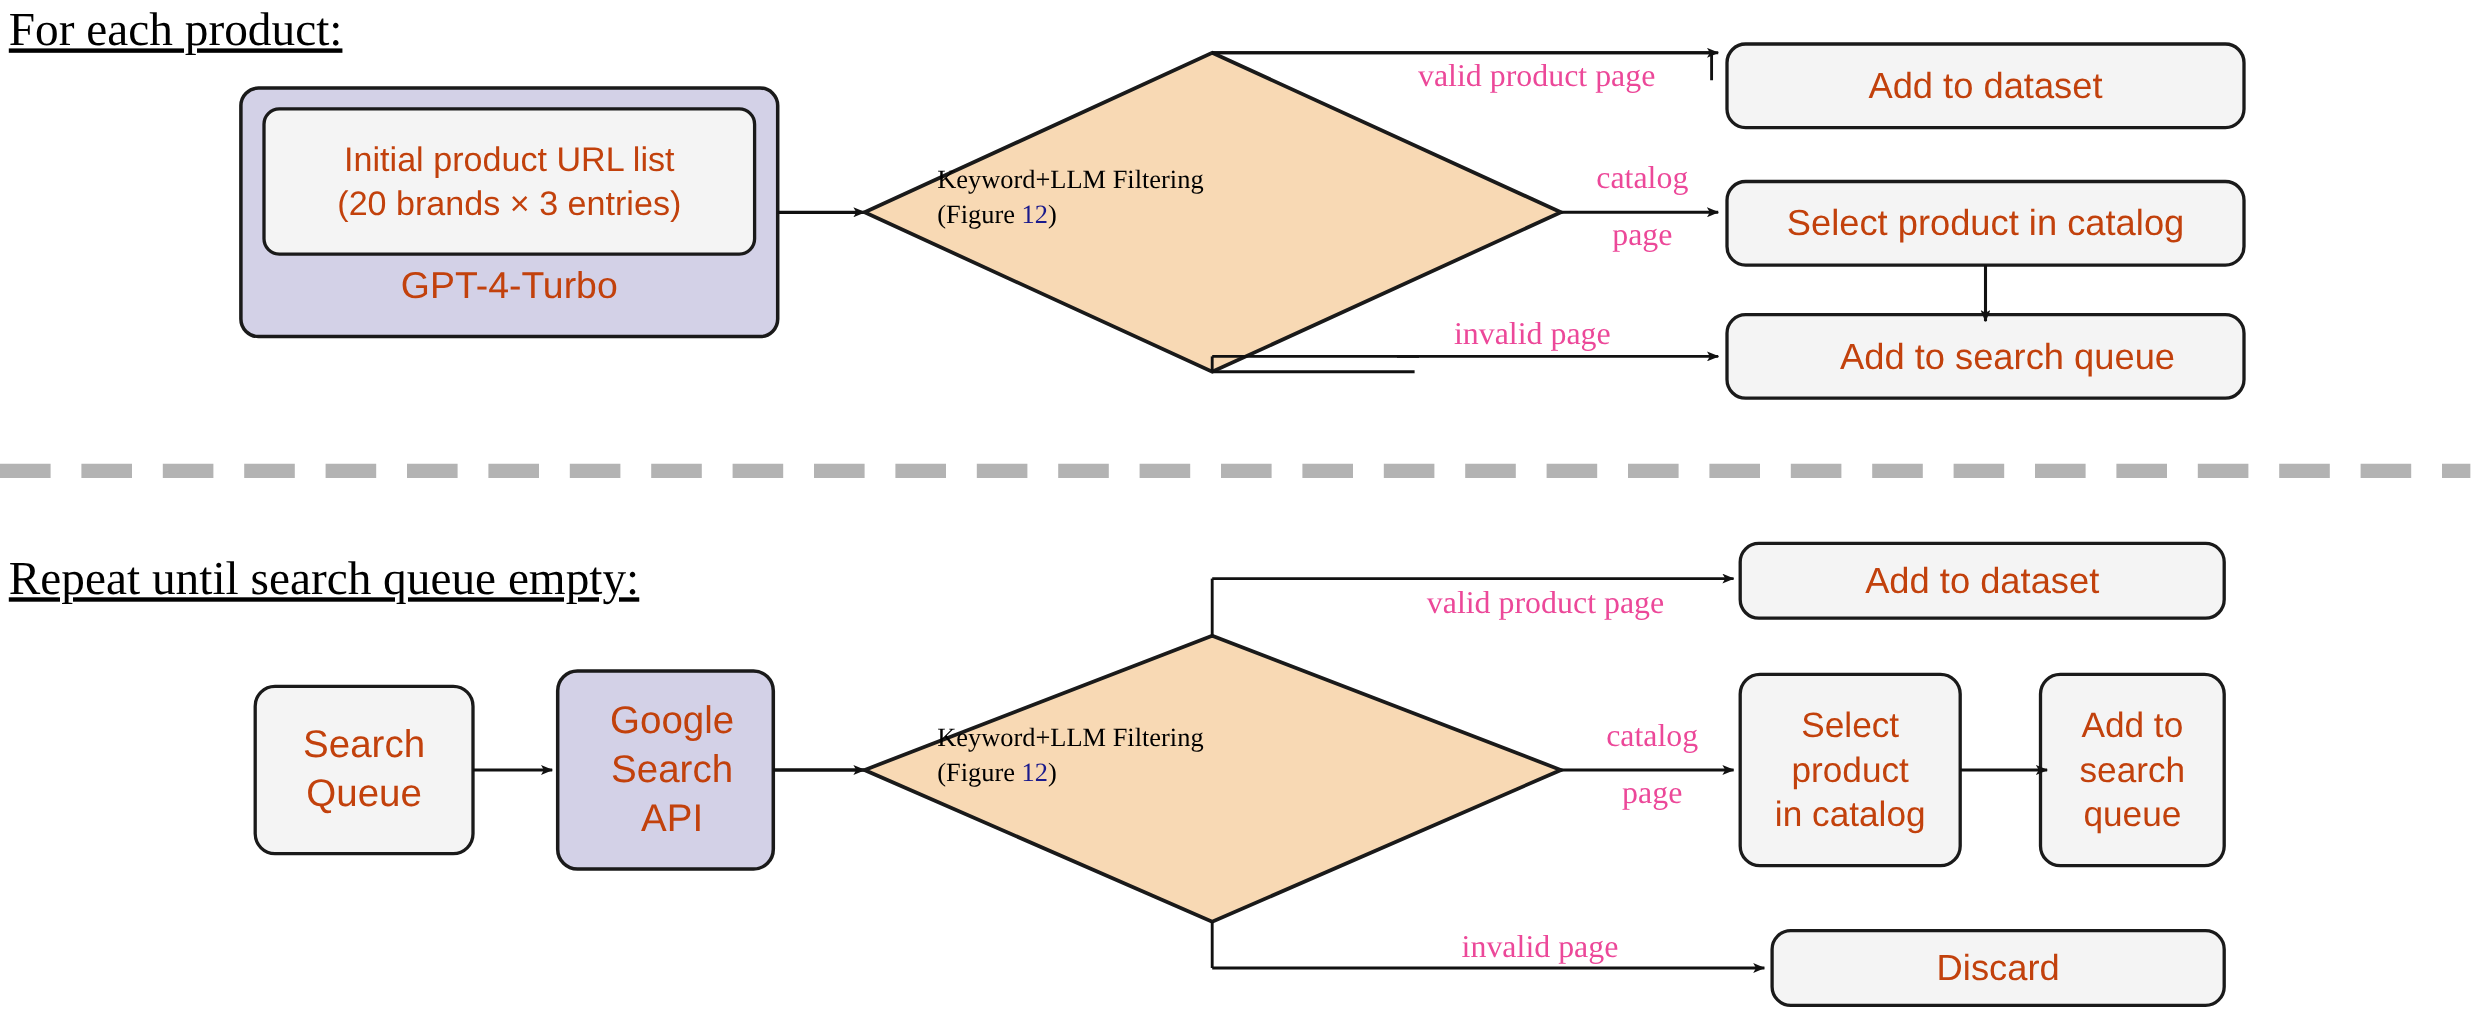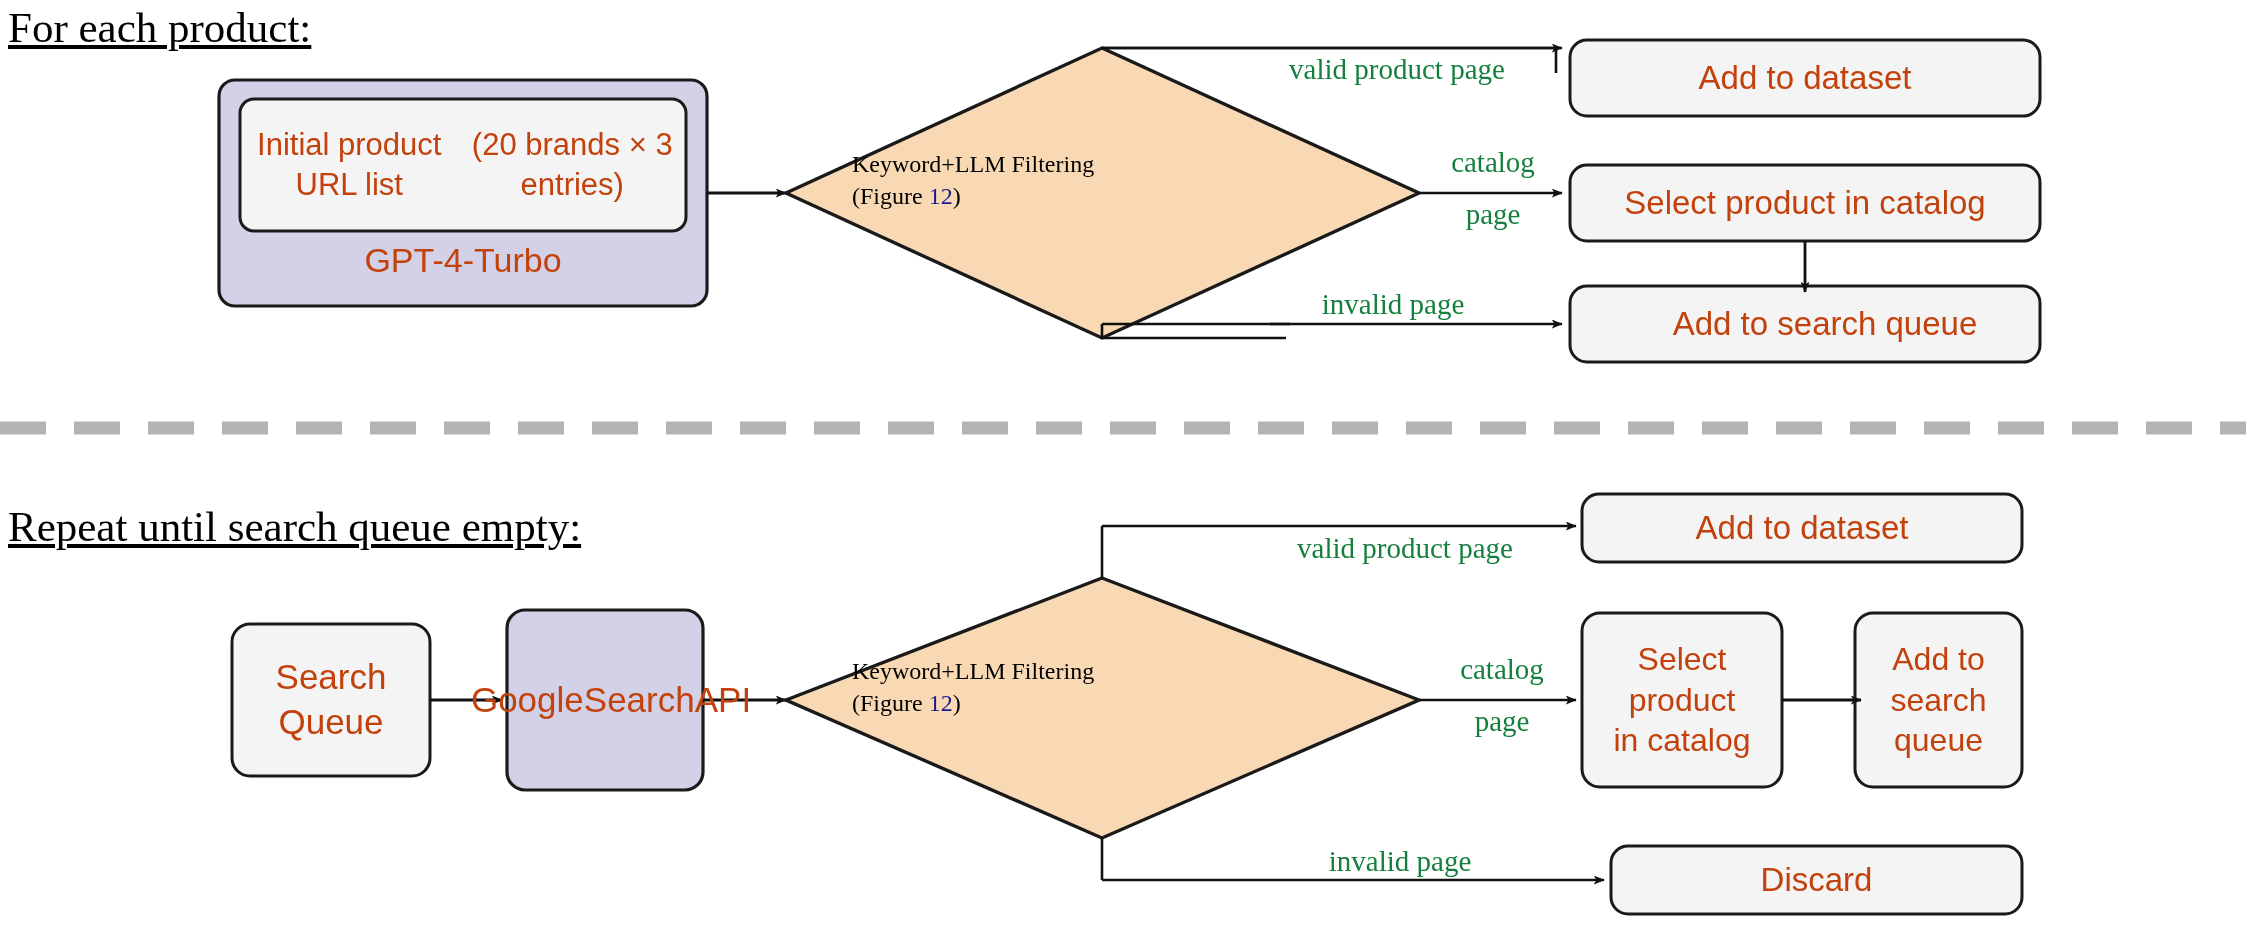--- a/index.html
+++ b/index.html
@@ -43,21 +43,21 @@
     text-align: center;
     font-family: Liberation Sans, sans-serif;
     color: #c2410c;
     line-height: 1.28;
     pointer-events: none;
   }
   .edge-label {
     position: absolute;
     font-family: "Liberation Serif", "DejaVu Serif", serif;
     font-size: 29px;
-    color: #15803d;
+    color: #ec4899;
     white-space: nowrap;
     text-align: center;
     line-height: 1.15;
   }
   .ref-link {
     color: #1a1a8c;
   }
   .diamond-label {
     position: absolute;
     font-family: "Liberation Serif", "DejaVu Serif", serif;
@@ -126,21 +126,21 @@
     <rect x="1582" y="494" width="440" height="68" rx="17" ry="17" fill="#f4f4f4" stroke="#1a1a1a" stroke-width="3"></rect>
     <rect x="1582" y="613" width="200" height="174" rx="18" ry="18" fill="#f4f4f4" stroke="#1a1a1a" stroke-width="3"></rect>
     <rect x="1855" y="613" width="167" height="174" rx="18" ry="18" fill="#f4f4f4" stroke="#1a1a1a" stroke-width="3"></rect>
     <rect x="1611" y="846" width="411" height="68" rx="17" ry="17" fill="#f4f4f4" stroke="#1a1a1a" stroke-width="3"></rect>
 
     <line x1="1782" y1="700" x2="1861" y2="700" stroke="#111111" stroke-width="2.8" marker-end="url(#arrowhead)"></line>
   </svg>
 
   <div class="section-heading" style="left:8px; top:6px;">For each product:</div>
 
-  <div class="node-text" style="left:240px; top:99px; width:446px; height:132px; font-size:31px; ">
+  <div class="node-text" style="left:240px; top:99px; width:446px; height:132px; font-size:31px; flex-direction:column;">
     <div>Initial product URL list</div>
     <div>(20 brands × 3 entries)</div>
   </div>
 
   <div class="node-text" style="left:219px; top:229px; width:488px; height:64px; font-size:34px;">GPT-4-Turbo</div>
 
   <div class="diamond-label" style="left:852px; top:148px; width:500px;">
     <div>Keyword+LLM Filtering</div>
     <div>
       <span>(Figure </span><span class="ref-link">12</span><span>)</span>
@@ -162,21 +162,21 @@
   <div class="node-text" style="left:1570px; top:165px; width:470px; height:76px; font-size:33px;">Select product in catalog</div>
   <div class="node-text" style="left:1570px; top:286px; width:470px; height:76px; font-size:33px;padding-left:20px;">Add to search queue</div>
 
   <div class="section-heading" style="left:8px; top:505px;">Repeat until search queue empty:</div>
 
   <div class="node-text" style="left:232px; top:624px; width:198px; height:152px; font-size:35px; flex-direction:column;">
     <div>Search</div>
     <div>Queue</div>
   </div>
 
-  <div class="node-text" style="left:507px; top:610px; width:208px; height:180px; font-size:35px; ">
+  <div class="node-text" style="left:507px; top:610px; width:208px; height:180px; font-size:35px; flex-direction:column;">
     <div>Google</div>
     <div>Search</div>
     <div>API</div>
   </div>
 
   <div class="diamond-label" style="left:852px; top:655px; width:500px;">
     <div>Keyword+LLM Filtering</div>
     <div>
       <span>(Figure </span><span class="ref-link">12</span><span>)</span>
     </div>

